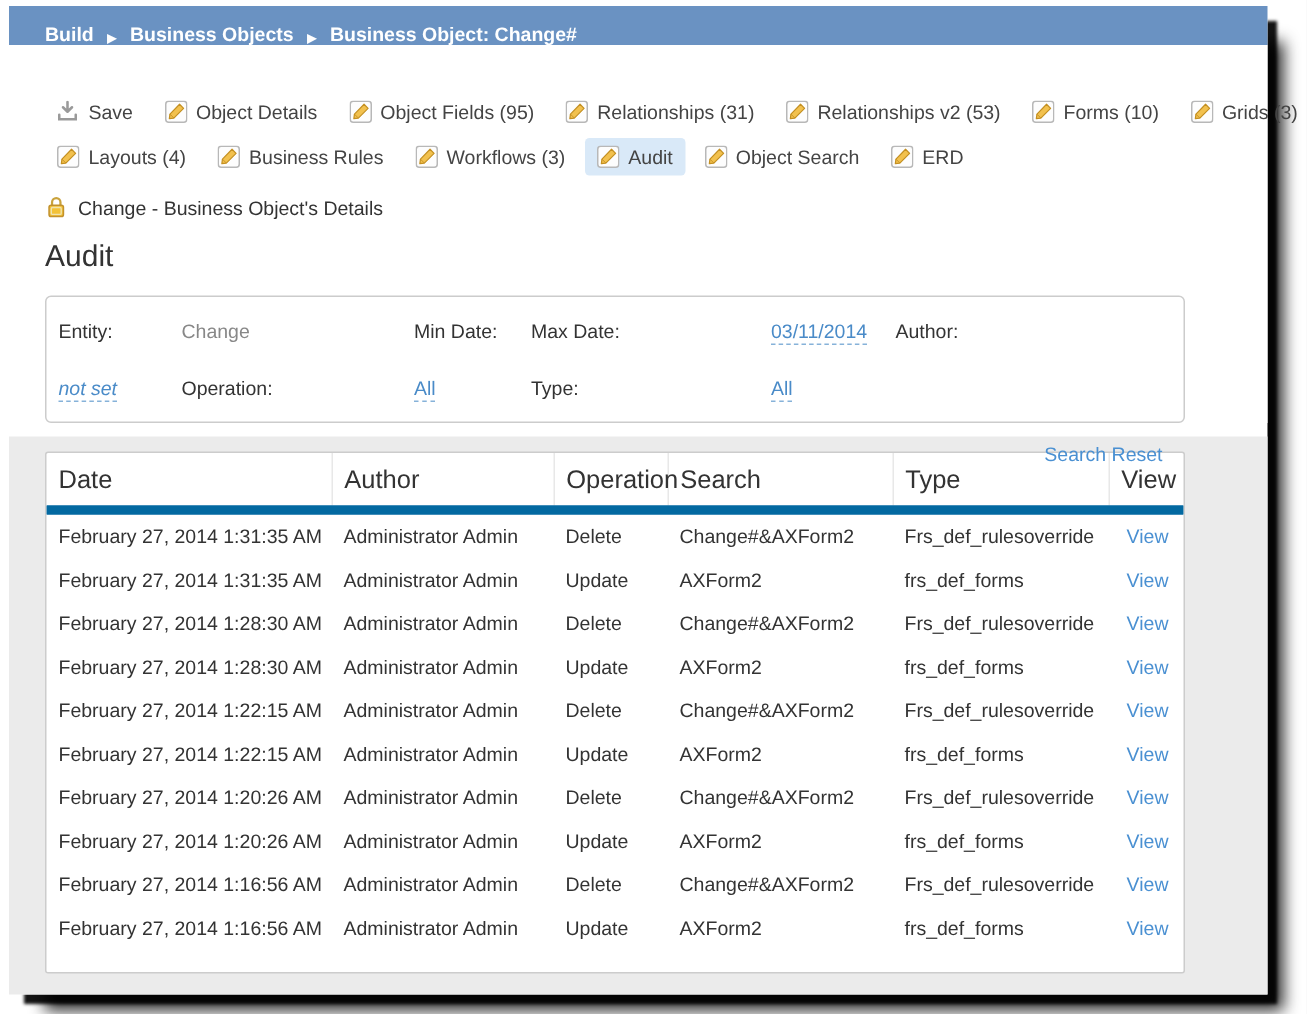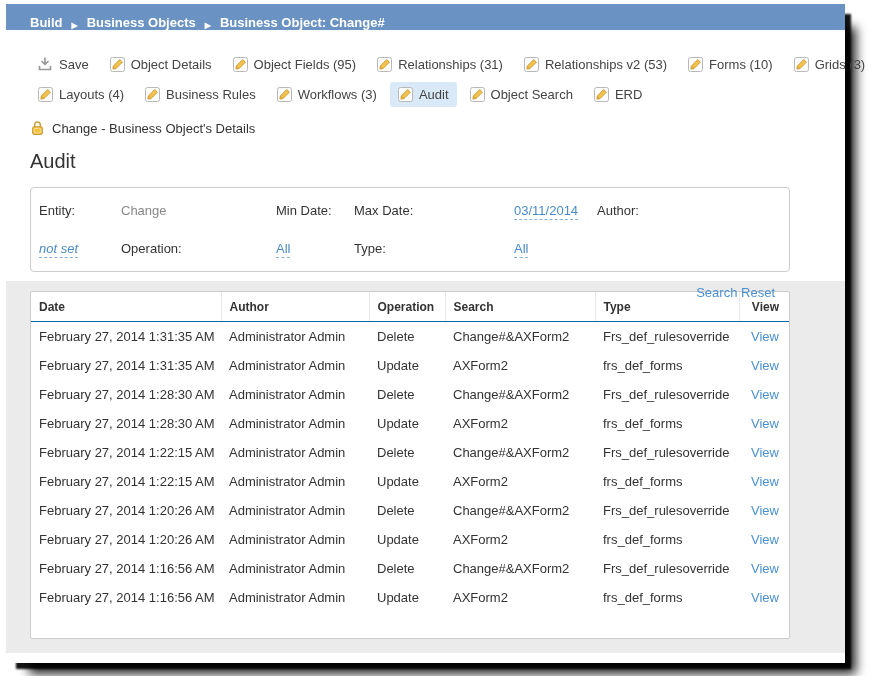--- a/index.html
+++ b/index.html
@@ -15,21 +15,21 @@
   
   .topbar {
     height: 26px; background: var(--header_bar, #6a92c2);
     display: flex; align-items: flex-end; padding-left: 24px;
     color: #fff; font-weight: bold; font-size: 13px;
   }
   .topbar .crumb { cursor: default; }
   .topbar .sep { font-size: 8px; margin: 0 9px; position: relative; top: 0px; }
 
   
-  .white-section { background: #fff; padding: 22px 24px 0 24px; }
+  .white-section { background: #fff; padding: 32px 24px 0 24px; }
   .toolbar-row { display: flex; align-items: center; margin-bottom: 5px; }
   .tbtn {
     display: inline-flex; align-items: center; gap: 6px;
     padding: 5px 8px; margin-right: 5px; color: #444; cursor: pointer;
     border-radius: 3px; white-space: nowrap;
   }
   .tbtn.selected { background: var(--selected_tab_bg, #d9e9f8); }
   .tbtn .ic { display: inline-flex; width: 15px; height: 15px; }
 
   
@@ -60,22 +60,22 @@
   
   .gray-section { background: #ebebeb; margin-top: 9px; height: 372px; padding: 10px 0 0 24px; }
   .audit-table {
     width: 760px; height: 348px; background: #fff;
     border: 1px solid #ccc; border-radius: 2px; overflow: hidden;
   }
   table { border-collapse: collapse; table-layout: fixed; width: 758px; }
   col.c-date { width: 190px; } col.c-author { width: 148px; } col.c-op { width: 76px; }
   col.c-entity { width: 150px; } col.c-type { width: 144px; } col.c-view { width: 50px; }
   th {
-    text-align: left; font-weight: 700; color: #333; font-size: 12px;
-    padding: 8px 0 7px 8px; border-bottom: 1px solid #0369a1;
+    text-align: left; font-weight: 400; color: #333; font-size: 17px;
+    padding: 8px 0 7px 8px; border-bottom: 6px solid #0369a1;
   }
   th + th { border-left: 1px solid #e8e8e8; }
   th.view-col, td.view-cell { text-align: right; padding-right: 10px; }
   td { padding: 7px 0 7px 8px; color: #333; white-space: nowrap; overflow: hidden; }
   td.view-cell a { color: var(--link_light, #4a90d2); text-decoration: none; }
 </style>
 </head>
 <body>
 
 <div class="window">

